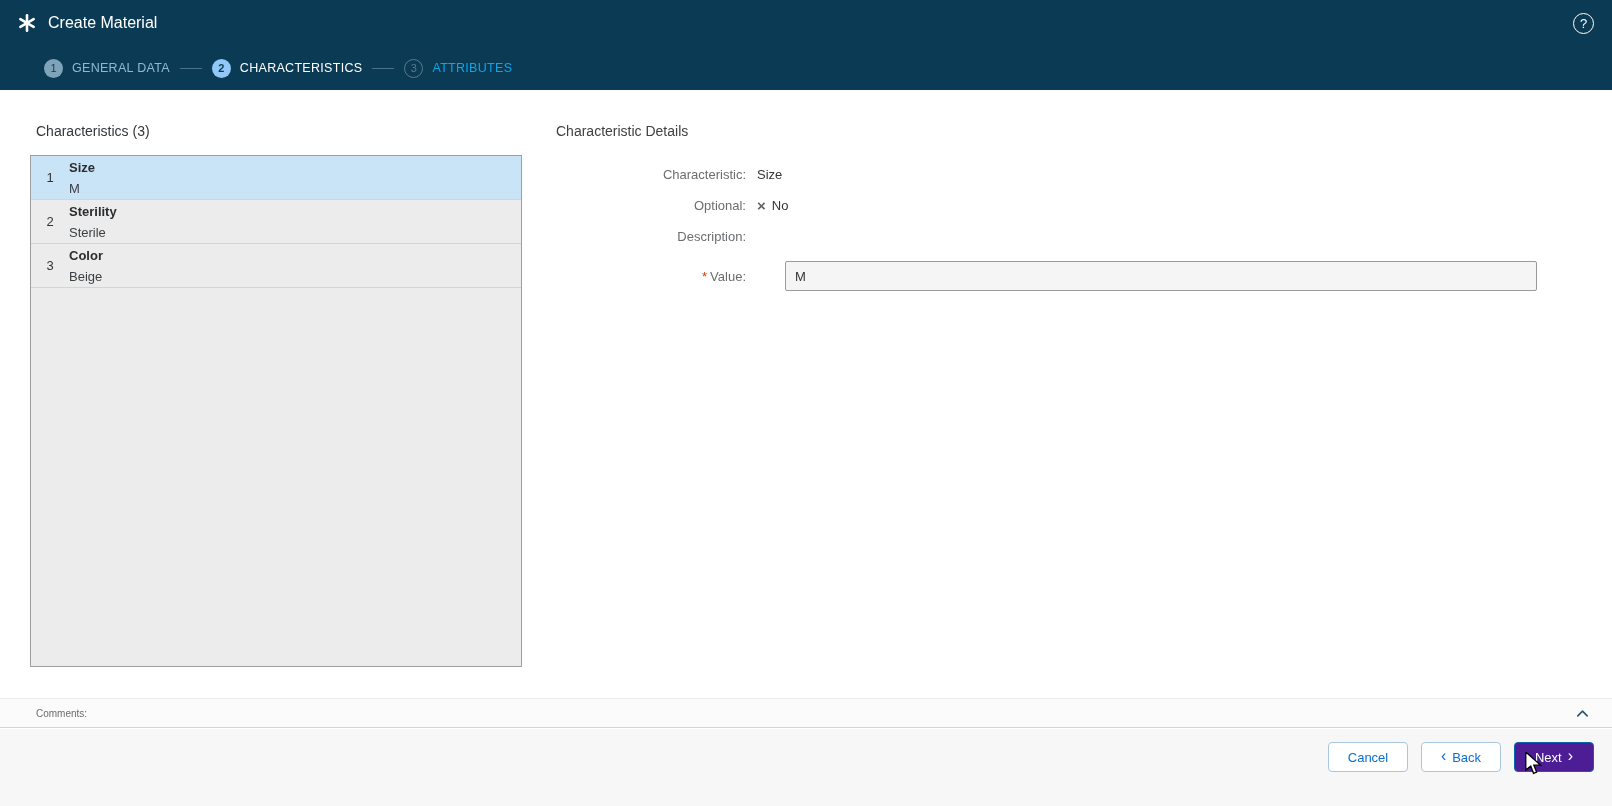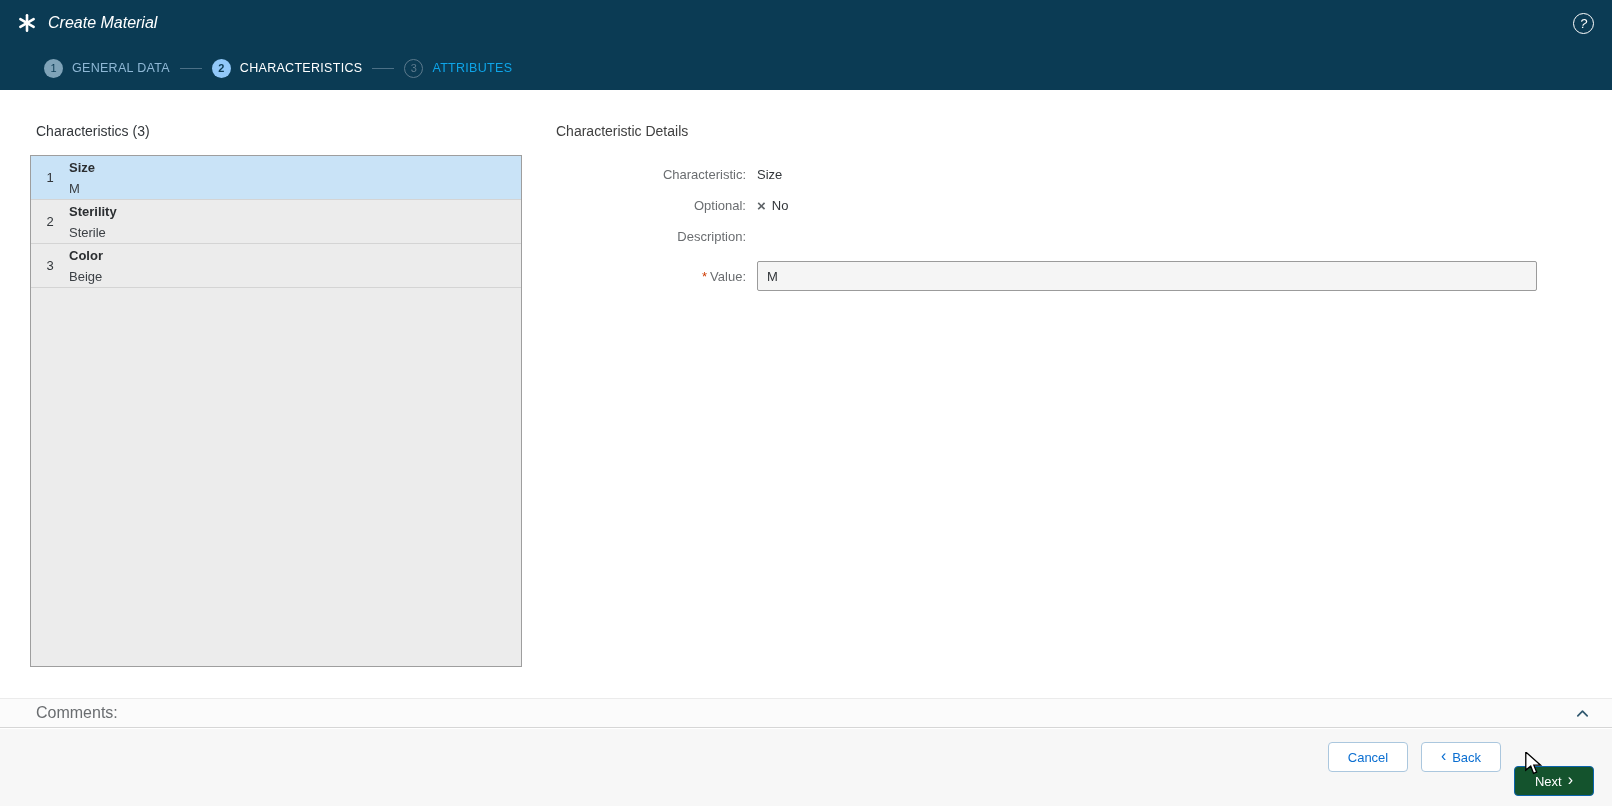--- a/index.html
+++ b/index.html
@@ -14,21 +14,21 @@
     height: 806px;
     background: #ffffff;
     overflow: hidden;
   }
 
   
   .header {
     position: absolute; top: 0; left: 0; width: 100%; height: 46px;
     background: #0b3b54;
     display: flex; align-items: center;
-    padding: 7px 18px; color: #ffffff; font-style: italic;
+    padding: 7px 18px; color: #ffffff;
   }
   .app-icon { display: flex; margin-right: 12px; }
   .app-title { font-size: 16px; font-weight: 400; }
   .header-spacer { flex: 1; }
   .help-btn {
     width: 21px; height: 21px; border: 1.5px solid #ffffff; border-radius: 50%;
     display: flex; align-items: center; justify-content: center;
     font-size: 13px; cursor: pointer; color: #ffffff;
   }
 
@@ -73,56 +73,56 @@
   .char-row.selected { background: #c9e3f7; }
   .row-index { flex: 0 0 38px; text-align: center; font-size: 13px; color: #32363a; }
   .row-text { display: flex; flex-direction: column; line-height: 21px; }
   .row-name { font-weight: 700; font-size: 13px; color: #2b2e31; }
   .row-value { font-size: 13px; color: #3c4045; }
 
   .details-panel { position: absolute; left: 556px; top: 0; width: 981px; }
   .details-title { margin-top: 26px; font-size: 14px; color: #404040; }
   .form { margin-top: 20px; display: flex; flex-direction: column; }
   .form-row { display: flex; align-items: center; min-height: 31px; }
-  .form-row.value-row { margin-top: 8px; min-height: 32px; }
+  .form-row.value-row { margin-top: 8px; min-height: 32px; gap: 28px; }
   .form-label { flex: 0 0 190px; width: 190px; text-align: right; color: #6a6d70; font-size: 13px; }
   .form-value { margin-left: 11px; font-size: 13px; color: #32363a; display: flex; align-items: center; }
   .decline-x { color: #5f6468; font-size: 15px; font-weight: 700; margin-right: 6px; line-height: 1; }
   .required { color: #ce3b01; margin-right: 3px; }
   .value-input {
     margin-left: 11px; width: 780px; height: 30px;
     border: 1px solid #9b9b9b; background: #f5f5f5; border-radius: 2px;
     font-size: 13px; padding: 0 9px; color: #32363a; font-family: inherit;
   }
 
   
   .comments-bar {
     position: absolute; left: 0; top: 698px; width: 100%; height: 30px;
     border-top: 1px solid #ebebeb; border-bottom: 1px solid #d6d6d6;
     background: #fbfbfb;
     display: flex; align-items: center; padding: 0 16px; cursor: pointer;
   }
-  .comments-label { color: #6a6d70; font-size: 16px; margin-left: 20px; }
+  .comments-label { color: #6a6d70; font-size: 10px; margin-left: 20px; }
   .collapse-icon { margin-left: auto; display: flex; margin-right: 6px; cursor: pointer; }
 
   
   .footer {
     position: absolute; left: 0; top: 729px; width: 100%; height: 77px;
     background: #f7f7f7;
     display: flex; justify-content: flex-end; align-items: flex-start;
     gap: 13px; padding: 13px 18px 0;
   }
   .btn {
     height: 30px; min-width: 80px; padding: 0 6px; border-radius: 4px;
     font-size: 13px; font-family: inherit;
     display: flex; align-items: center; justify-content: center; gap: 6px;
     cursor: pointer;
   }
   .btn.secondary { background: #ffffff; border: 1px solid #abc7de; color: #0a6ed1; }
-  .btn.primary { background: #14532d; border: 1px solid #0a64ad; color: #ffffff; margin-top: 24px; }
+  .btn.primary { background: #4c1d95; border: 1px solid #0a64ad; color: #ffffff; }
   .chev { font-size: 16px; line-height: 1; position: relative; top: -1px; }
 
   .cursor { position: absolute; left: 1524px; top: 752px; z-index: 10; pointer-events: none; }
 </style>
 </head>
 <body>
 
 <div class="app">
 
   <div class="header">

